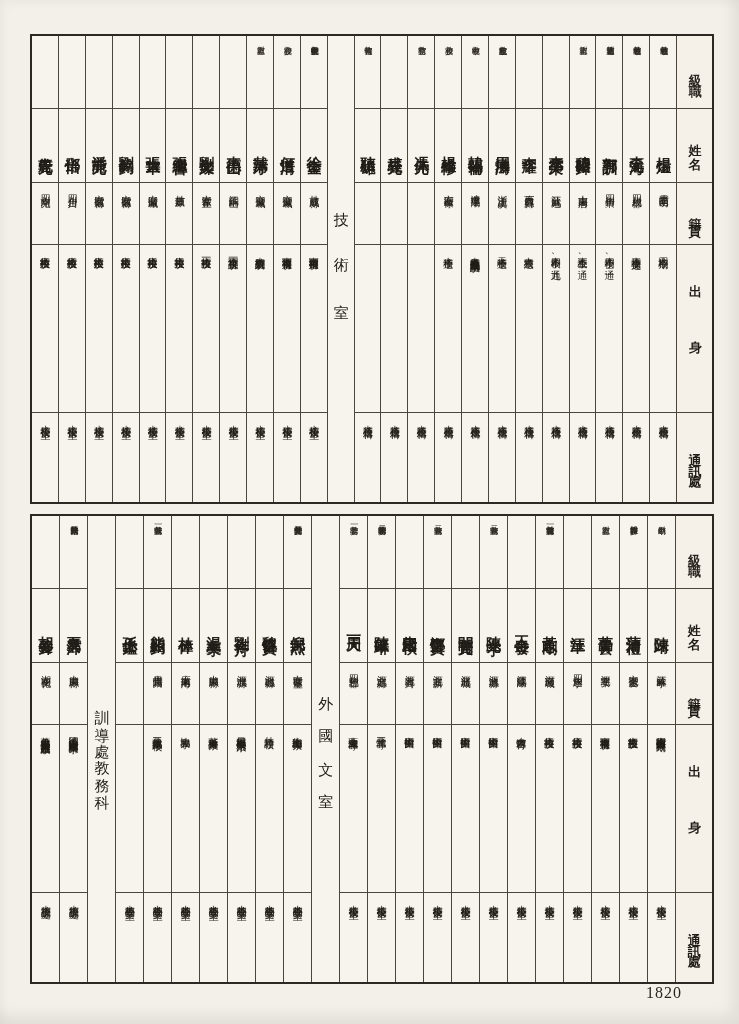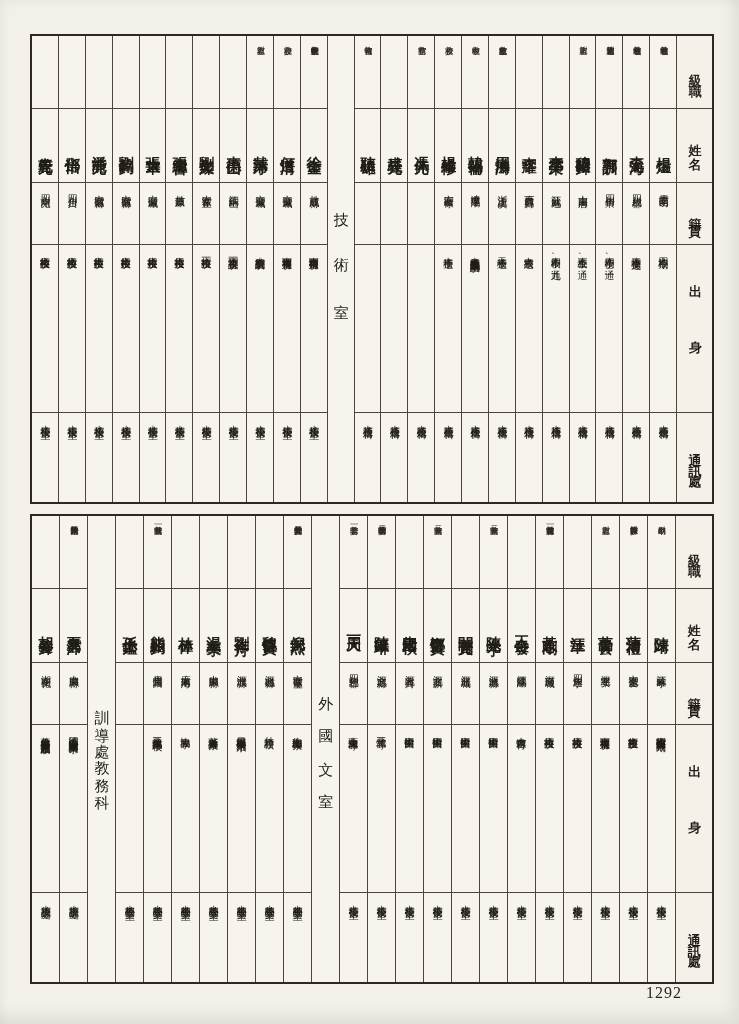--- a/index.html
+++ b/index.html
@@ -880,14 +880,14 @@
           <span class="vt t-place">湖南安化</span>
         </div>
         <div class="cell c-origin">
           <span class="vt t-origin">華中大學復旦大學日本東京高教班三政</span>
         </div>
         <div class="cell c-contact">
           <span class="vt t-contact">本校訓導處</span>
         </div>
       </div>
     </div>
-  <div class="page-number">1292</div>
+  <div class="page-number">1820</div>
 </div>
 
 </body></html>

